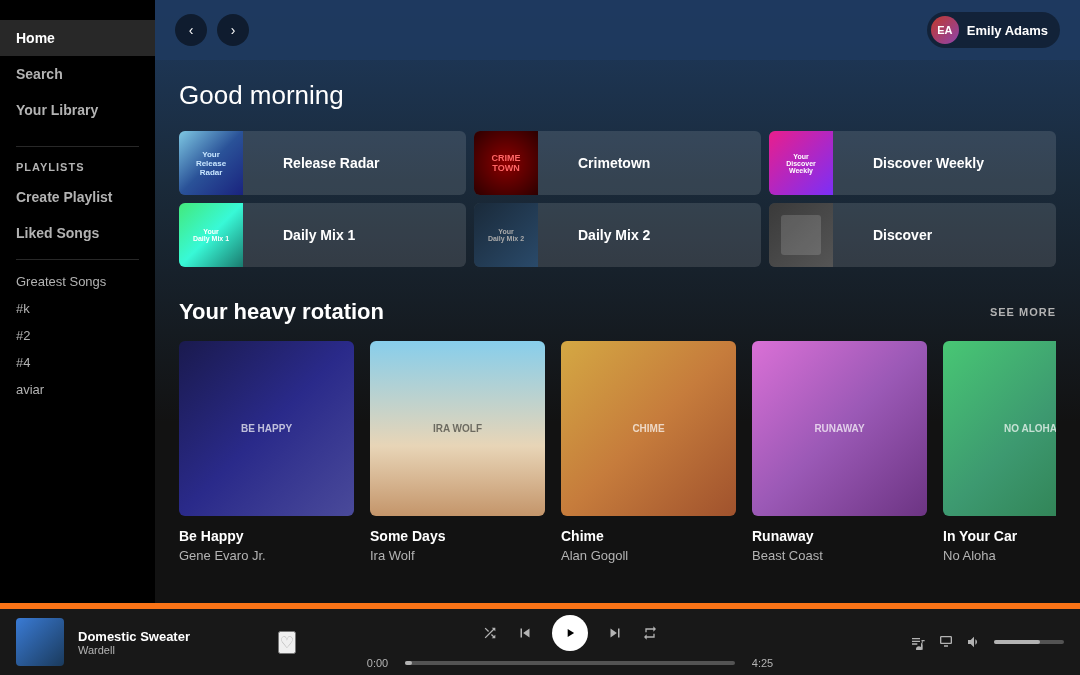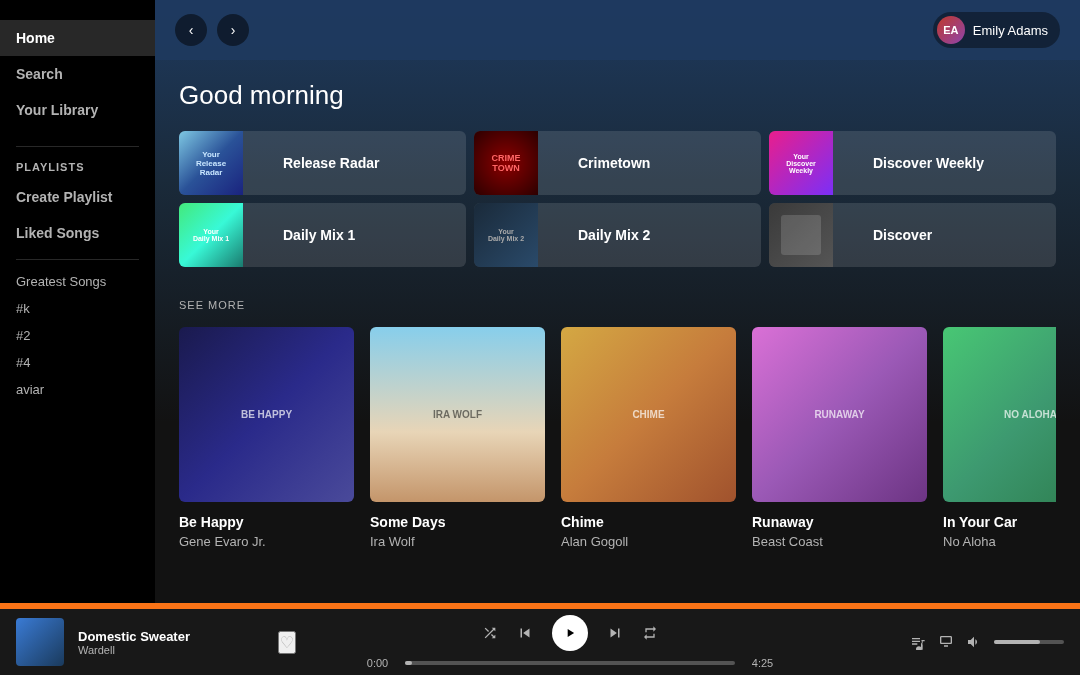--- a/index.html
+++ b/index.html
@@ -138,21 +138,21 @@
       background: linear-gradient(135deg, #c0392b, #8e44ad);
       display: flex;
       align-items: center;
       justify-content: center;
       font-size: 11px;
       font-weight: bold;
     }
 
     .user-name {
       font-size: 13px;
-      font-weight: 400;
+      font-weight: 700;
     }
 
     
     .content-area {
       padding: 20px 24px;
     }
 
     .section-title {
       font-size: 26px;
       font-weight: 400;
@@ -208,21 +208,21 @@
       margin-bottom: 16px;
     }
 
     .rotation-title {
       font-size: 22px;
       font-weight: 700;
     }
 
     .see-more {
       font-size: 11px;
-      font-weight: 400;
+      font-weight: 700;
       color: #b3b3b3;
       text-transform: uppercase;
       letter-spacing: 1px;
       cursor: pointer;
     }
 
     .rotation-grid {
       display: flex;
       gap: 16px;
       overflow: hidden;
@@ -635,20 +635,21 @@
         <div class="quick-pick-card">
           <div class="quick-pick-art" style="background:linear-gradient(135deg,#3a3a3a,#555);width:64px;height:64px;display:flex;align-items:center;justify-content:center;">
             <div style="width:40px;height:40px;background:rgba(255,255,255,0.15);border-radius:3px;"></div>
           </div>
           <span class="quick-pick-label">Discover</span>
         </div>
       </div>
 
       <div class="rotation-section">
         <div class="rotation-header">
+          <h2 class="rotation-title">Your heavy rotation</h2>
           <span class="see-more">SEE MORE</span>
         </div>
         <div class="rotation-grid">
 
           <div class="rotation-card">
             <div class="rotation-card-art rot-art-1">
               <div class="rot-inner-text">BE HAPPY</div>
             </div>
             <div class="rotation-card-title">Be Happy</div>
             <div class="rotation-card-artist">Gene Evaro Jr.</div>

